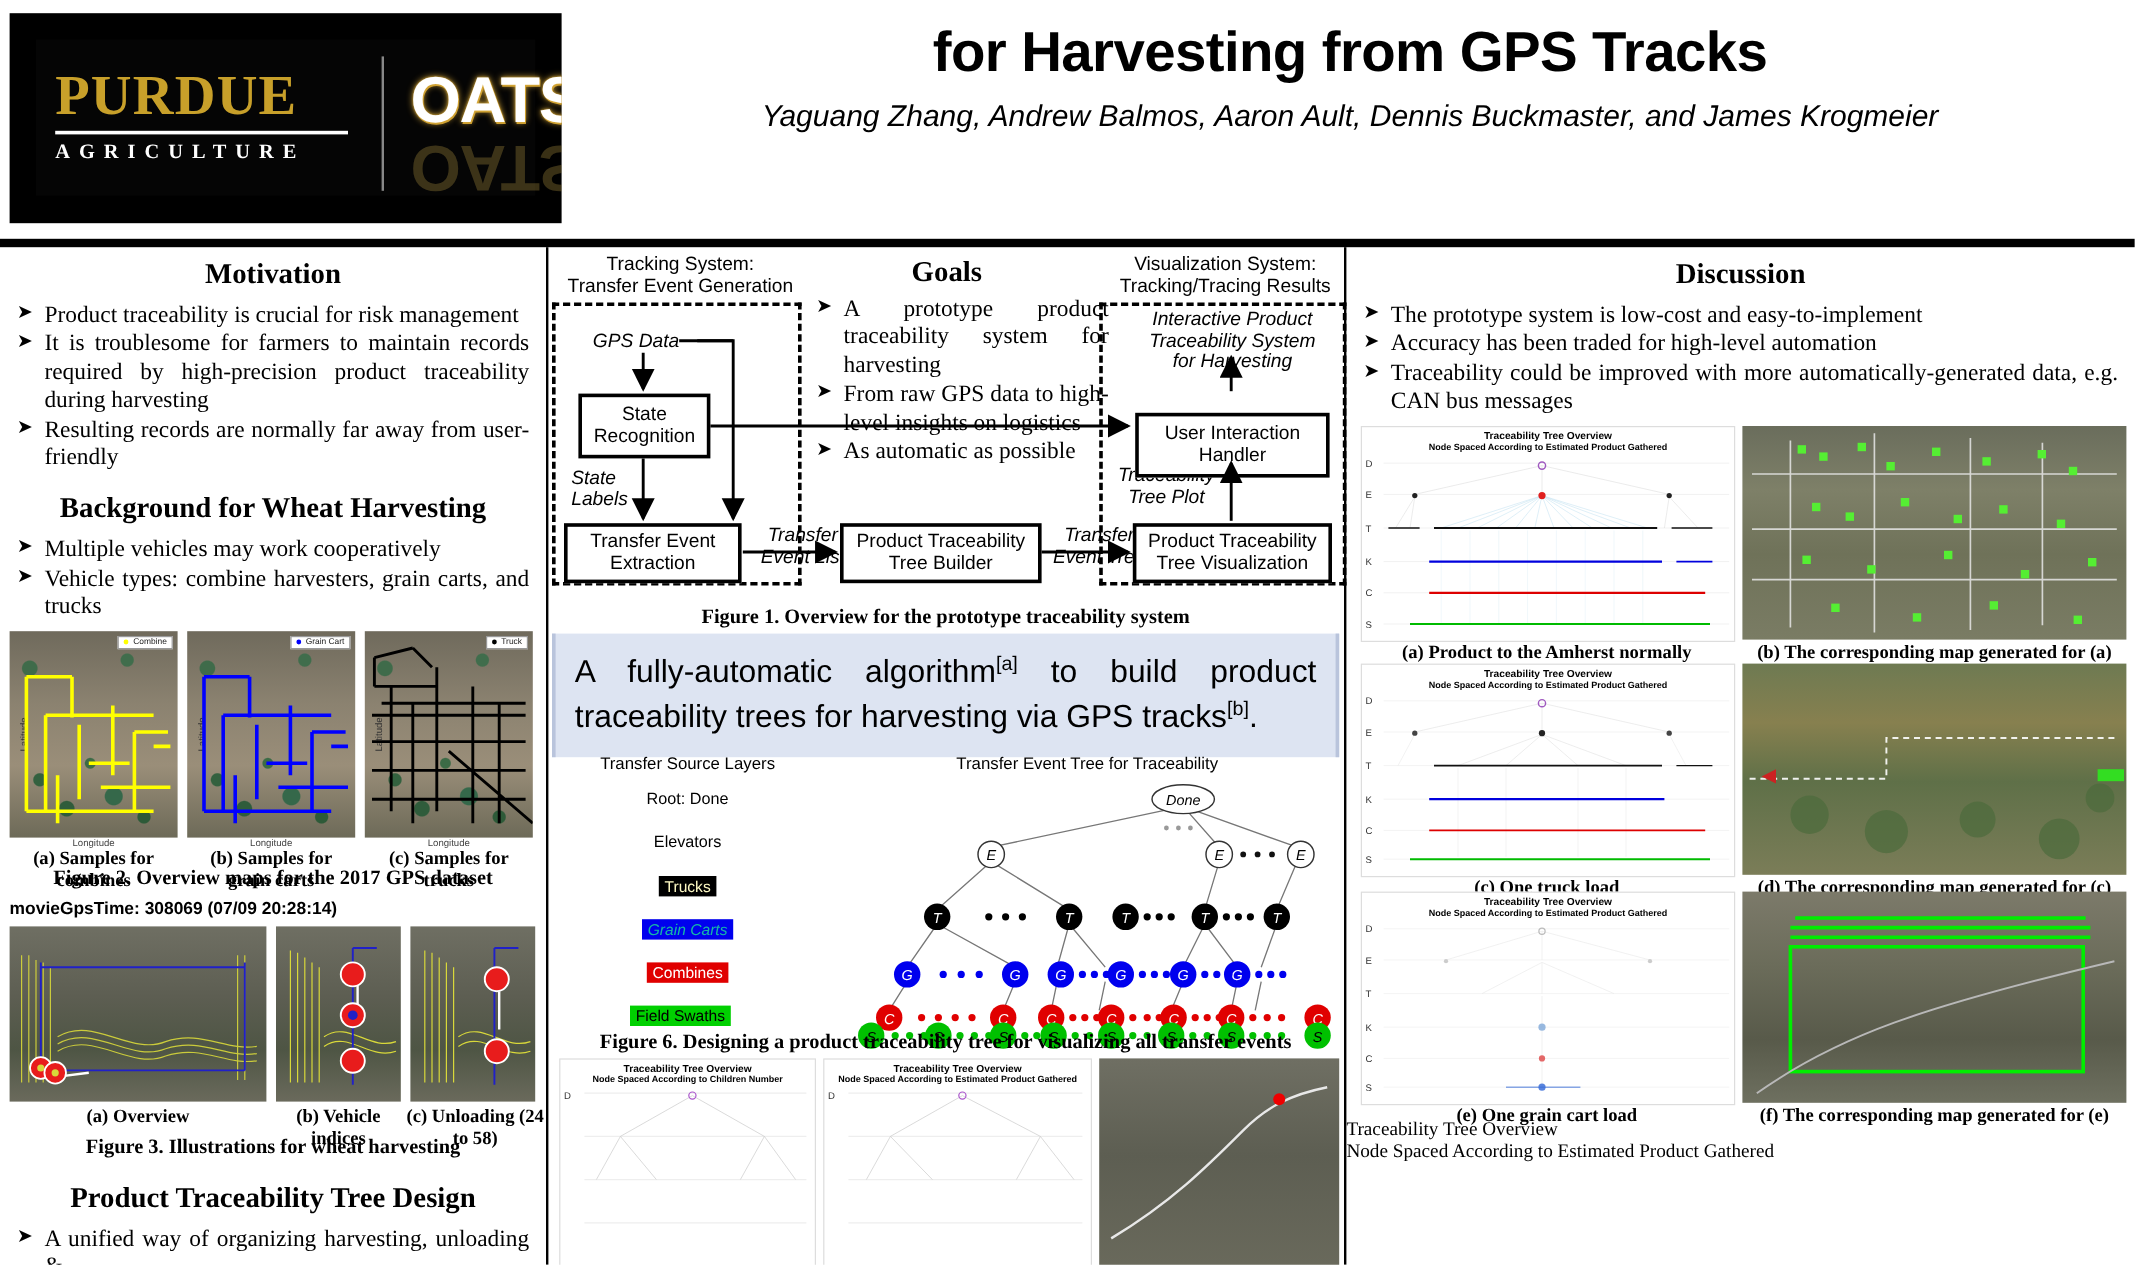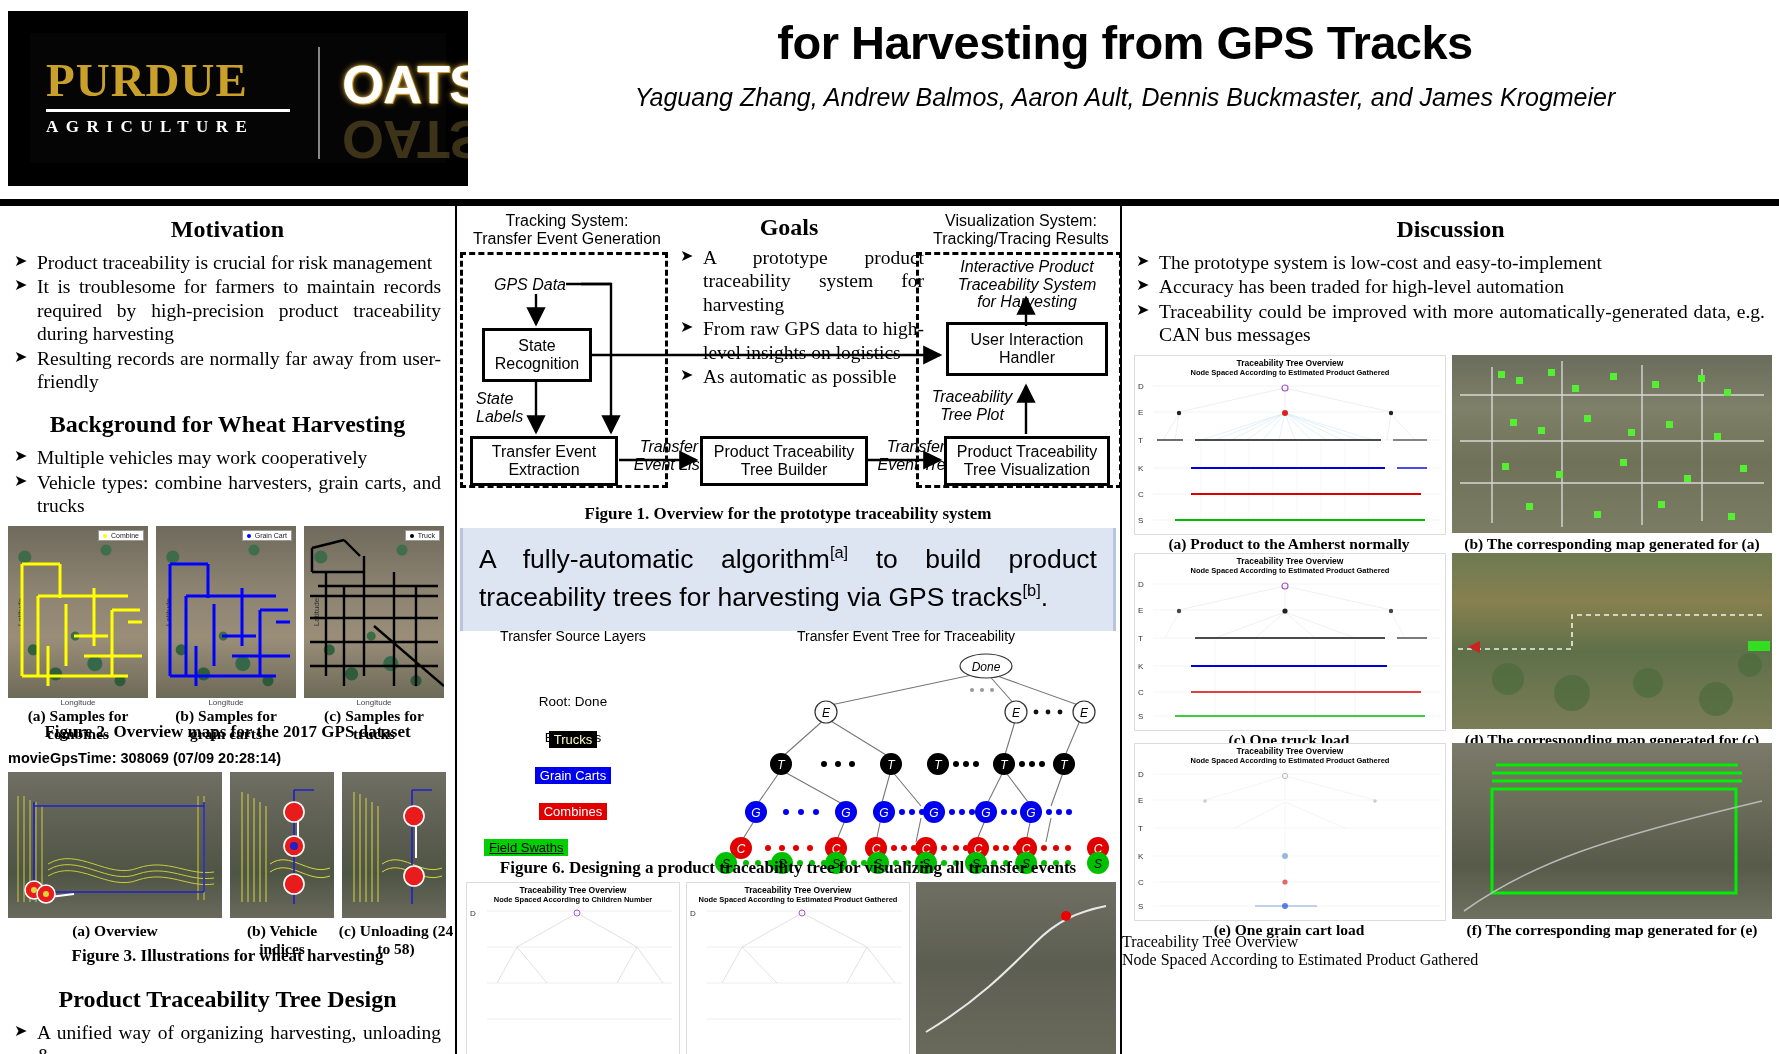--- a/index.html
+++ b/index.html
@@ -56,24 +56,24 @@
   .sat-legend .dot{display:inline-block;width:4px;height:4px;border-radius:50%;margin-right:4px;vertical-align:middle;}
   .lat{position:absolute;left:-2px;top:50%;transform:translateY(-50%) rotate(-90deg);font-family:"Liberation Sans",sans-serif;font-size:8px;color:#333;}
 
   
   .tplot{position:relative;background:#fff;border:1px solid #ddd;overflow:hidden;}
   .tplot .tt{font-family:"Liberation Sans",sans-serif;font-weight:bold;font-size:8.5px;text-align:center;margin-top:2px;}
   .tplot .ts{font-family:"Liberation Sans",sans-serif;font-weight:bold;font-size:7.5px;text-align:center;}
   .ylab{position:absolute;left:3px;font-family:"Liberation Sans",sans-serif;font-size:8px;color:#333;}
 
   
-  .layerlabel{font-family:"Liberation Sans",sans-serif;font-size:13.5px;margin-top:36px;}
+  .layerlabel{font-family:"Liberation Sans",sans-serif;font-size:13.5px;}
   .chip{font-family:"Liberation Sans",sans-serif;font-size:13px;padding:1px 5px;}
   .chip.trucks{background:#000;color:#fef9c3;}
-  .chip.carts{background:#0000ee;color:#ffffff;}
+  .chip.carts{background:#0000ee;color:#14b8a6;font-style:italic;}
   .chip.comb{background:#e00000;color:#fff;}
   .chip.sw{background:#00d000;color:#000;}
 
   
   #hlbox{position:absolute;left:4px;top:318px;width:656px;background:#dde4f2;border-left:3px solid #b9c4dc;border-right:3px solid #b9c4dc;padding:12px 16px 14px 16px;box-sizing:border-box;}
   #hlbox p{margin:0;font-family:"Liberation Sans",sans-serif;font-size:26.5px;line-height:1.45;text-align:justify;}
   sup{font-size:.62em;}
 
   .dashbox{position:absolute;border:3px dashed #000;}
   .fbox{position:absolute;border:3px solid #000;background:#fff;display:flex;align-items:center;justify-content:center;text-align:center;
@@ -287,21 +287,21 @@
 Tree Builder</span>
       </div>
       <div class="flab" style="left:414px;top:228px;width:92px;white-space:pre-line;">Transfer
 Event Tree</div>
       <div class="fbox" style="left:488px;top:226px;width:166px;height:50px;">
         <span style="white-space:pre-line">Product Traceability
 Tree Visualization</span>
       </div>
       <div class="flab" style="left:470px;top:178px;width:92px;white-space:pre-line;">Traceability
 Tree Plot</div>
-      <div class="fbox" style="left:490px;top:112px;width:162px;height:54px;">
+      <div class="fbox" style="left:490px;top:134px;width:162px;height:54px;">
         <span style="white-space:pre-line">User Interaction
 Handler</span>
       </div>
       <div class="flab" style="left:486px;top:48px;width:170px;white-space:pre-line;">Interactive Product
 Traceability System
 for Harvesting</div>
 
       <svg style="position:absolute;left:0;top:0;pointer-events:none;" width="664" height="300">
         <defs>
           <marker id="ah" markerWidth="9" markerHeight="9" refX="7" refY="4" orient="auto">
@@ -331,21 +331,21 @@
 
     <div style="position:absolute;left:0px;top:418px;width:664px;height:230px;">
       <div style="position:absolute;left:22px;top:0;width:190px;text-align:center;font-family:'Liberation Sans',sans-serif;font-size:14px;">Transfer Source Layers</div>
       <div style="position:absolute;left:250px;top:0;width:400px;text-align:center;font-family:'Liberation Sans',sans-serif;font-size:14px;">Transfer Event Tree for Traceability</div>
 
       <div style="position:absolute;left:22px;top:30px;width:190px;text-align:center;" class="layerlabel">Root: Done</div>
       <div style="position:absolute;left:22px;top:66px;width:190px;text-align:center;" class="layerlabel">Elevators</div>
       <div style="position:absolute;left:22px;top:102px;width:190px;text-align:center;"><span class="chip trucks">Trucks</span></div>
       <div style="position:absolute;left:22px;top:138px;width:190px;text-align:center;"><span class="chip carts">Grain Carts</span></div>
       <div style="position:absolute;left:22px;top:174px;width:190px;text-align:center;"><span class="chip comb">Combines</span></div>
-      <div style="position:absolute;left:28px;top:210px;width:190px;text-decoration:underline;"><span class="chip sw">Field Swaths</span></div>
+      <div style="position:absolute;left:16px;top:210px;width:190px;text-align:center;"><span class="chip sw">Field Swaths</span></div>
 
       <svg style="position:absolute;left:230px;top:18px;" width="430" height="222">
         <g stroke="#777" stroke-width="1.1" fill="none">
           <path d="M300 26 L140 60 M300 26 L330 60 M300 26 L395 60"></path>
           <path d="M140 72 L95 112 M140 72 L205 112 M330 72 L318 112 M395 72 L378 112"></path>
           <path d="M95 124 L70 160 M95 124 L160 160 M205 124 L195 160 M205 124 L235 160 M318 124 L300 160 M318 124 L345 160 M378 124 L365 160"></path>
           <path d="M70 172 L55 196 M160 172 L150 196 M195 172 L190 196 M235 172 L230 196 M300 172 L290 196 M345 172 L340 196 M365 172 L360 196"></path>
         </g>
         <ellipse cx="300" cy="20" rx="26" ry="12" fill="#fff" stroke="#333" stroke-width="1.2"></ellipse>
         <text x="300" y="25" font-family="Liberation Sans, sans-serif" font-size="12" font-style="italic" text-anchor="middle">Done</text>

